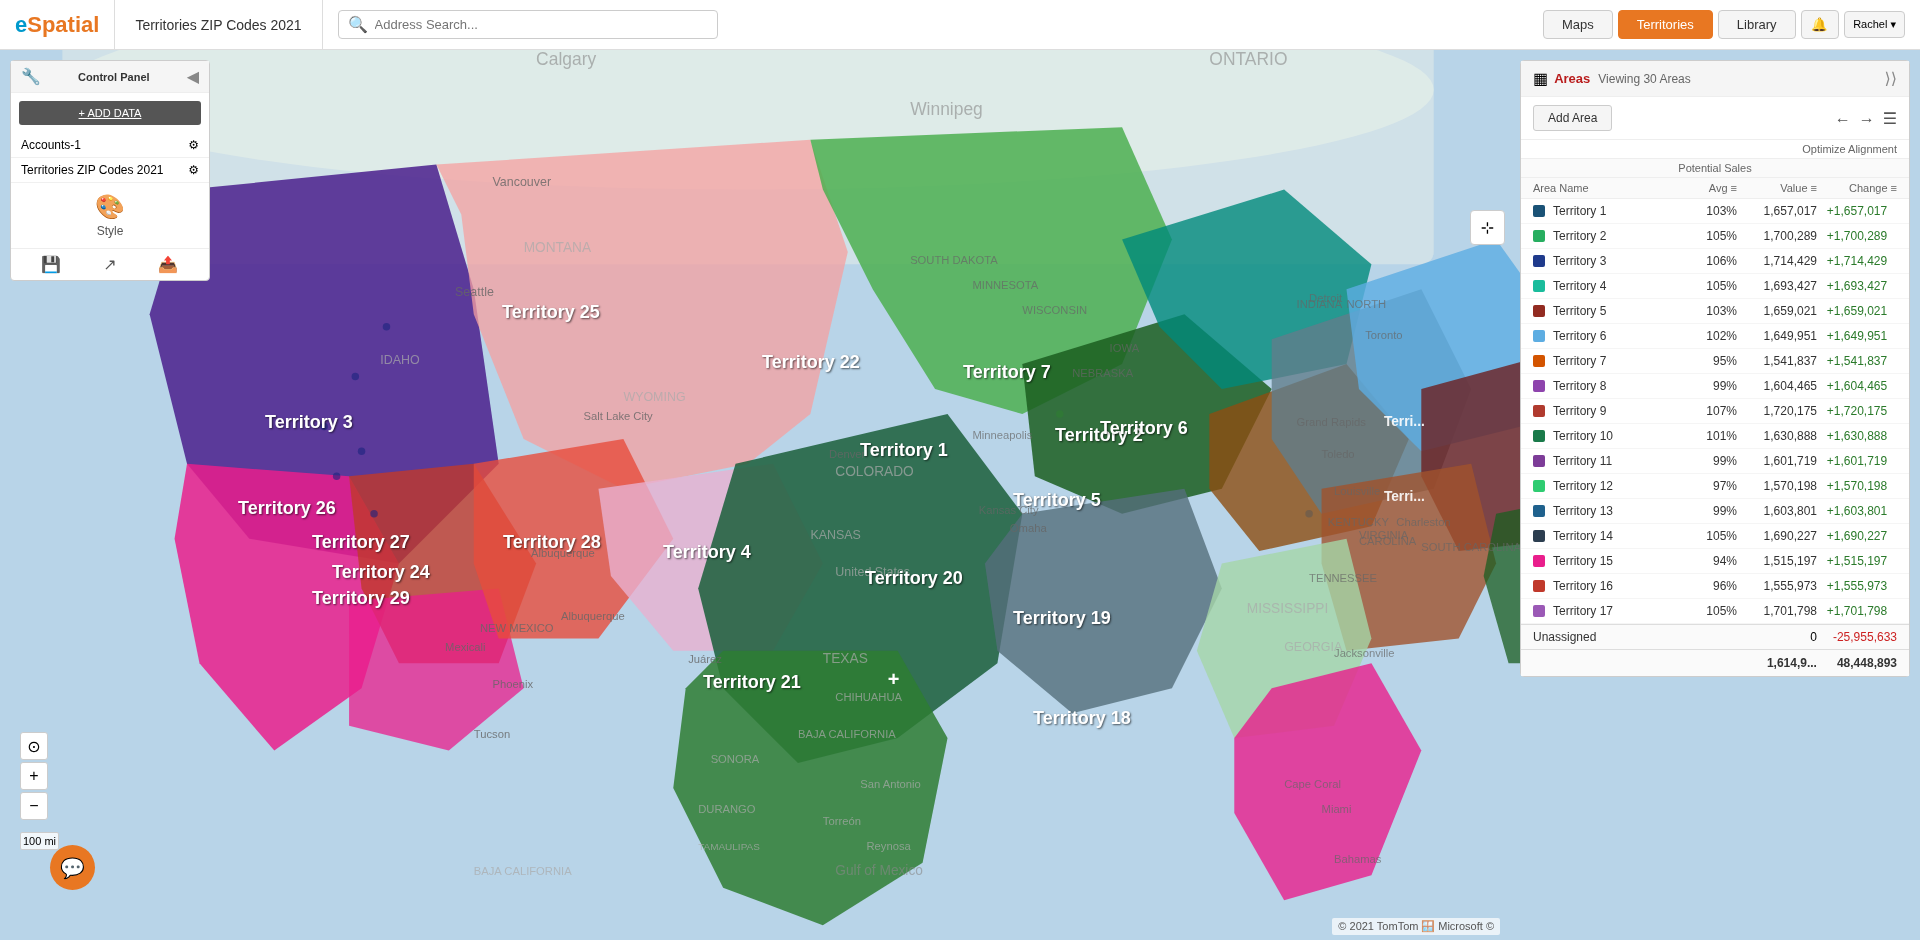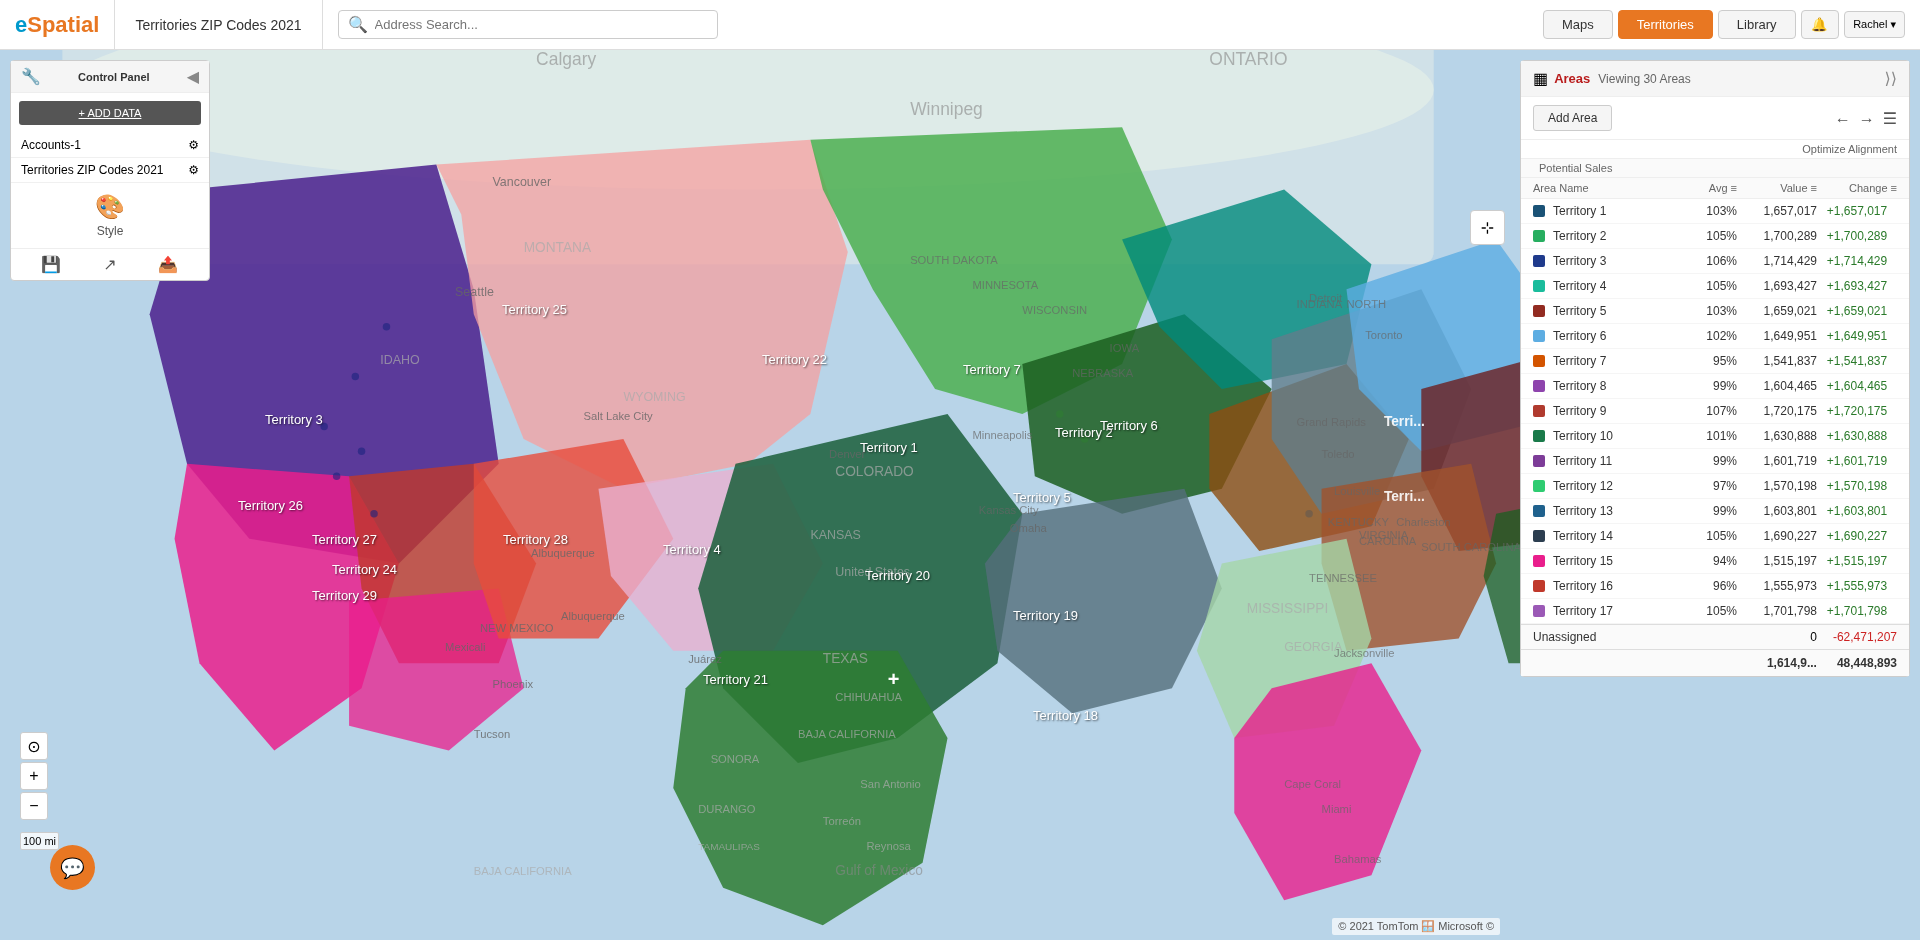--- a/index.html
+++ b/index.html
@@ -65,21 +65,21 @@
     #style-icon { font-size: 24px; color: #e87722; }
     #style-label { font-size: 12px; color: #555; margin-top: 3px; }
     #cp-toolbar {
       display: flex; align-items: center; justify-content: space-around;
       padding: 6px 10px; border-top: 1px solid #eee;
     }
     .cp-tool { cursor: pointer; font-size: 16px; color: #555; }
 
     
     .territory-label {
-      position: absolute; color: #fff; font-size: 13px; font-weight: normal;
+      position: absolute; color: #fff; font-size: 18px; font-weight: bold;
       text-shadow: 1px 1px 2px rgba(0,0,0,0.6); pointer-events: none; white-space: nowrap;
     }
 
     
     #zoom-controls {
       position: absolute; bottom: 120px; left: 20px; z-index: 50;
       display: flex; flex-direction: column; gap: 2px;
     }
     .zoom-btn {
       width: 28px; height: 28px; background: #fff; border: 1px solid #ccc;
@@ -398,21 +398,21 @@
     </div>
     <div id="rp-toolbar">
       <button id="add-area-btn">Add Area</button>
       <div id="rp-icons">
         <span class="rp-icon">←</span>
         <span class="rp-icon">→</span>
         <span class="rp-icon">☰</span>
       </div>
     </div>
     <div style="text-align:right;padding:3px 12px;font-size:11px;color:#666;border-bottom:1px solid #eee;">Optimize Alignment</div>
-    <div style="text-align:left;font-size:11px;color:#666;padding:3px 18px;border-bottom:1px solid #eee;background:#fafafa;">Potential Sales</div>
+    <div style="text-align:center;font-size:11px;color:#666;padding:3px 18px;border-bottom:1px solid #eee;background:#fafafa;">Potential Sales</div>
     <div class="col-headers">
       <span class="col-area">Area Name</span>
       <span class="col-avg">Avg ≡</span>
       <span class="col-value">Value ≡</span>
       <span class="col-change">Change ≡</span>
     </div>
     <div id="territory-list">
     <div class="territory-row">
     <div class="t-color" style="background:#1a5276;"></div>
     <span class="t-name">Territory 1</span>
@@ -529,20 +529,20 @@
     <div class="t-color" style="background:#9b59b6;"></div>
     <span class="t-name">Territory 17</span>
     <span class="t-avg">105%</span>
     <span class="t-value">1,701,798</span>
     <span class="t-change">+1,701,798</span>
   </div>
       </div>
     <div class="unassigned-row">
       <span class="unassigned-name">Unassigned</span>
       <span style="width:60px;text-align:right;font-size:12px;">0</span>
-      <span class="unassigned-change">-62,471,207</span>
+      <span class="unassigned-change">-25,955,633</span>
     </div>
     <div id="rp-footer">
       <span>1,614,9...</span>
       <span>48,448,893</span>
     </div>
   </div>
 </div>
 
 </body></html>

